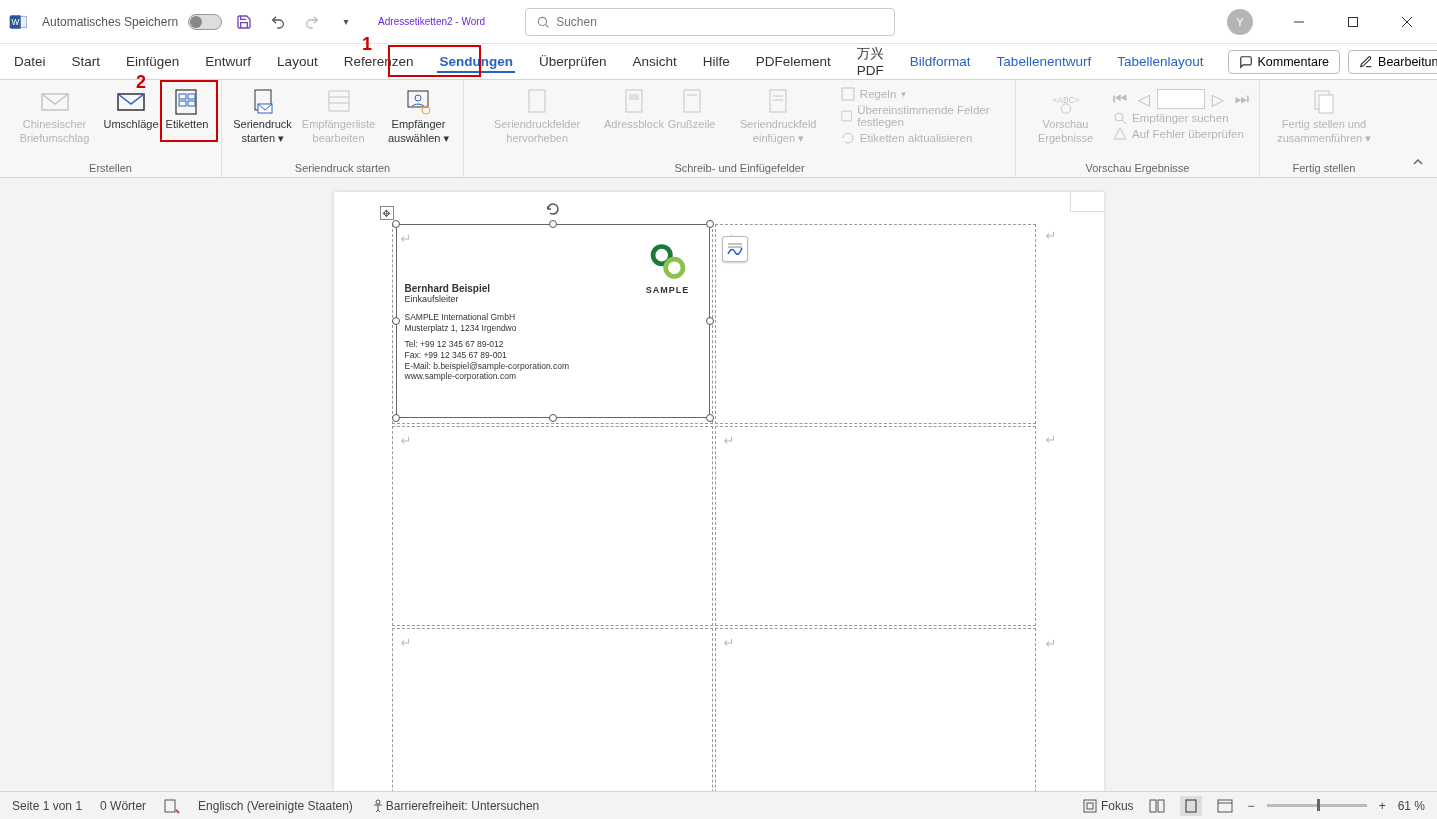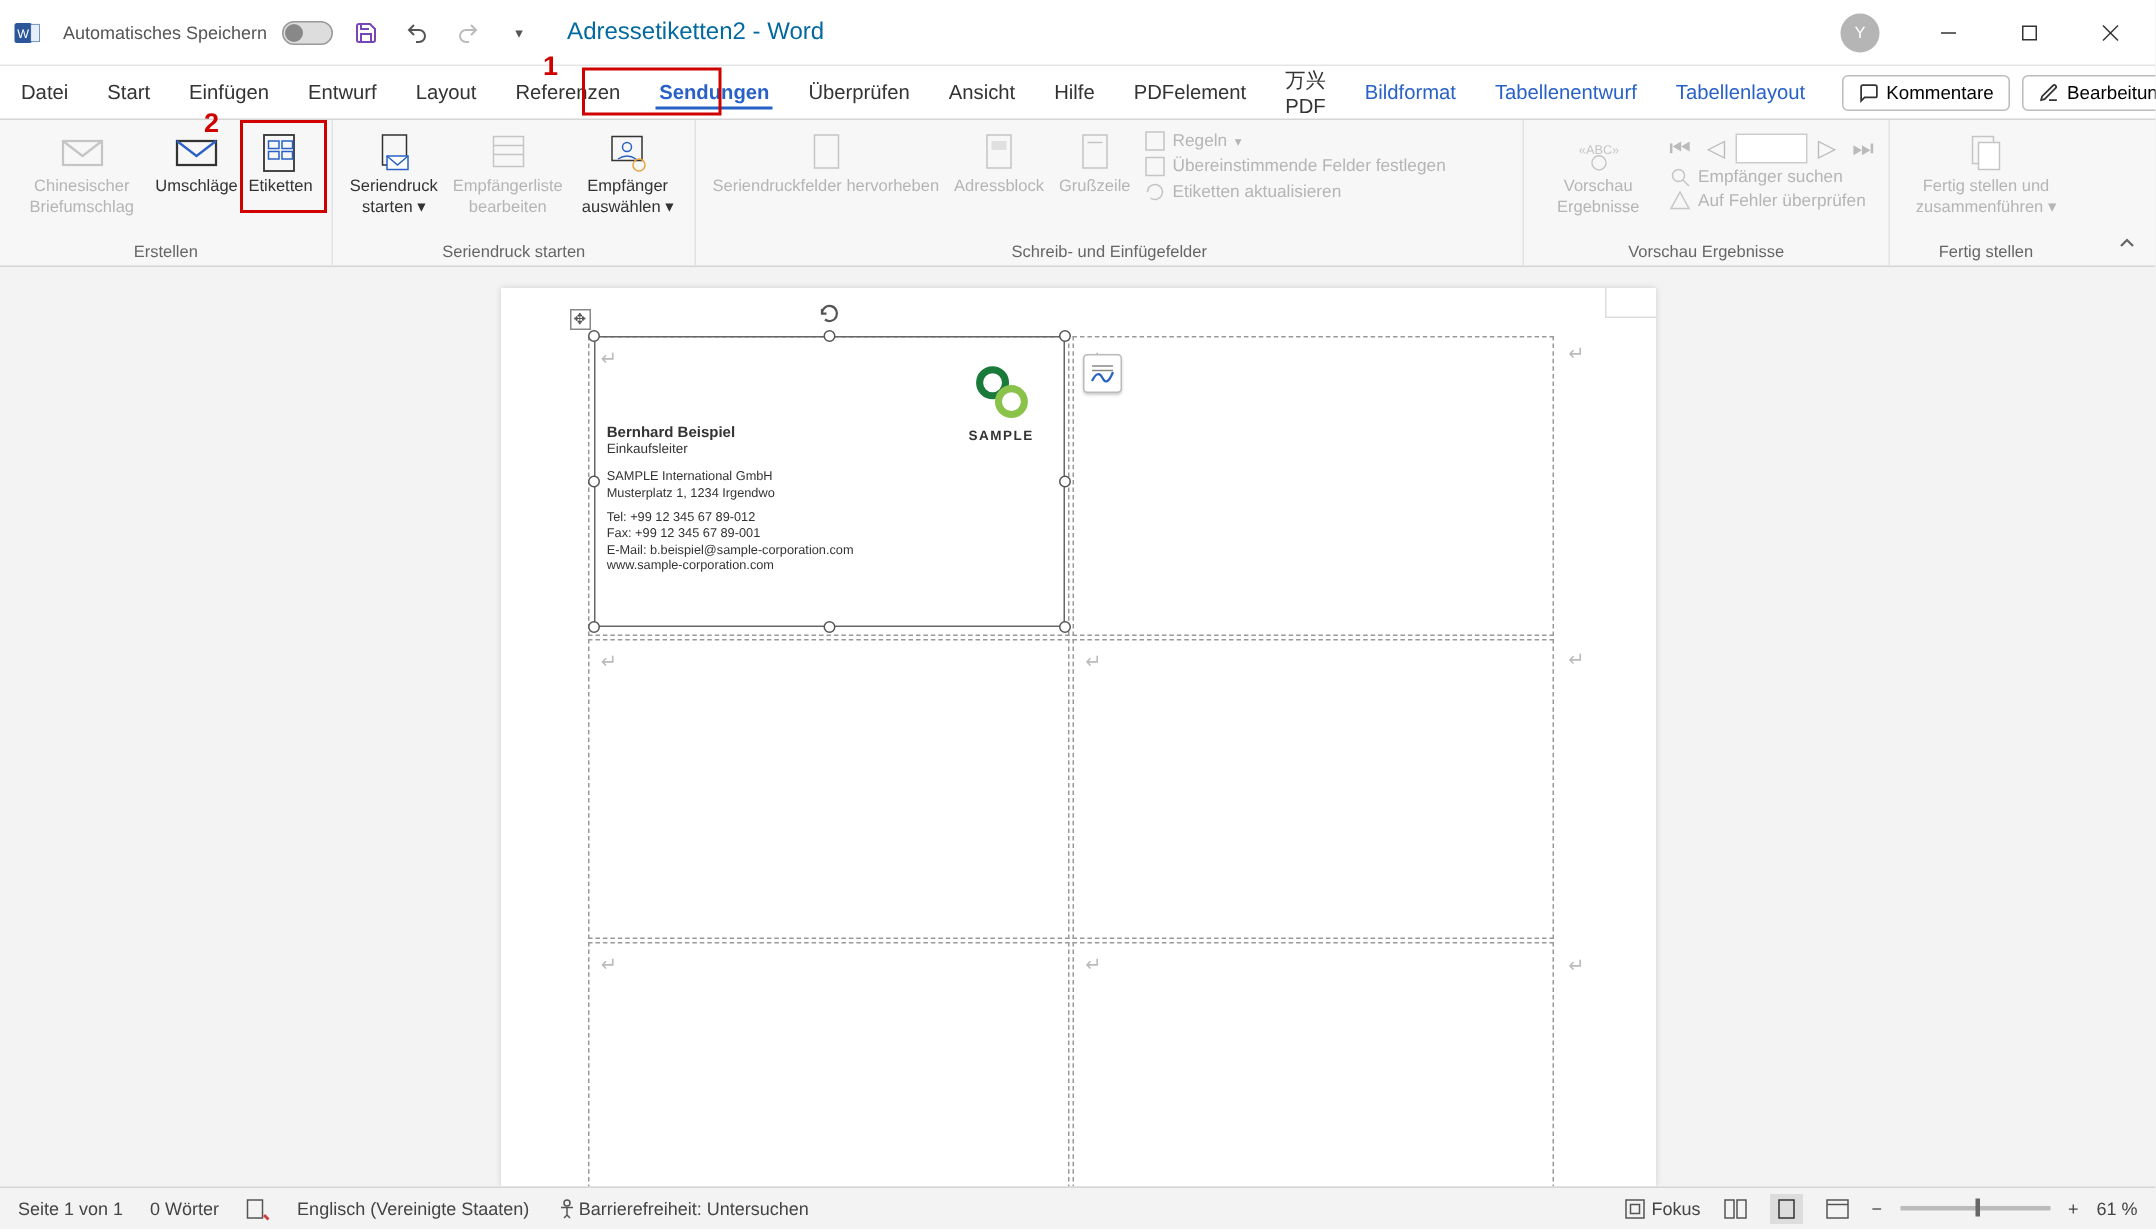--- a/index.html
+++ b/index.html
@@ -5,21 +5,21 @@
 * { margin: 0; padding: 0; box-sizing: border-box; font-family: "Segoe UI", sans-serif; }
 body { background: #f3f3f3; width: 1437px; height: 819px; overflow: hidden; position: relative; }
 
 
 .titlebar { height: 44px; background: #fff; display: flex; align-items: center; padding: 0 8px; gap: 10px; border-bottom: 1px solid #e5e5e5; }
 .word-icon { width: 20px; height: 20px; display: flex; align-items: center; justify-content: center; }
 .autosave-label { font-size: 12px; color: #555; margin-left: 4px; }
 .toggle { width: 34px; height: 16px; border: 1px solid #999; border-radius: 10px; background: #ddd; position: relative; }
 .toggle::after { content: ""; width: 12px; height: 12px; background: #888; border-radius: 50%; position: absolute; top: 1px; left: 1px; }
 .qat-btn { width: 24px; height: 24px; display: flex; align-items: center; justify-content: center; color: #6b3fa0; cursor: pointer; }
-.doc-title { font-size: 16px; color: #0369a1; margin-left: 10px; }
+.doc-title { font-size: 10px; color: #6d28d9; margin-left: 10px; }
 .search { flex: 0 0 370px; height: 28px; border: 1px solid #ccc; border-radius: 4px; margin-left: 30px; display: flex; align-items: center; padding: 0 10px; background: #fff; }
 .search input { border: none; outline: none; font-size: 12px; flex: 1; margin-left: 6px; background: transparent; }
 .title-spacer { flex: 1; }
 .user-avatar { width: 26px; height: 26px; border-radius: 50%; background: #b5b5b5; color: #fff; display: flex; align-items: center; justify-content: center; font-size: 11px; margin-right: 14px; }
 .winbtn { width: 44px; height: 30px; display: flex; align-items: center; justify-content: center; color: #333; cursor: pointer; }
 
 
 .tabsrow { height: 36px; background: #fff; display: flex; align-items: center; padding: 0 12px; gap: 22px; border-bottom: 1px solid #d5d5d5; position: relative; }
 .tab { font-size: 13.5px; color: #333; cursor: pointer; padding: 4px 2px; }
 .tab.blue { color: #2962c7; }
@@ -115,20 +115,27 @@
       </svg>
   </span>
   <span class="qat-btn">
     <svg width="16" height="16" viewBox="0 0 24 24" fill="none" stroke="#bbb" stroke-width="2">
         <path d="M15 14l5-5-5-5"></path>
         <path d="M20 9H10a6 6 0 0 0 0 12h3"></path>
       </svg>
   </span>
   <span class="qat-btn" style="font-size:10px;color:#555;">▾</span>
   <span class="doc-title">Adressetiketten2  -  Word</span>
+  <div class="search">
+    <svg width="14" height="14" viewBox="0 0 24 24" fill="none" stroke="#888" stroke-width="2">
+        <circle cx="11" cy="11" r="7"></circle>
+        <line x1="21" y1="21" x2="17" y2="17"></line>
+      </svg>
+    <input placeholder="Suchen" style="">
+  </div>
   <div class="title-spacer"></div>
   <div class="user-avatar">Y</div>
   <div class="winbtn">
       <svg width="12" height="12" viewBox="0 0 12 12">
         <line x1="1" y1="6" x2="11" y2="6" stroke="#333" stroke-width="1"></line>
       </svg>
     </div>
   <div class="winbtn">
       <svg width="12" height="12" viewBox="0 0 12 12">
         <rect x="1.5" y="1.5" width="9" height="9" fill="none" stroke="#333" stroke-width="1"></rect>
@@ -278,20 +285,30 @@
         <span class="blabel">Adressblock</span>
       </div>
       <div class="bigbtn disabled">
         <span class="bicon">
             <svg width="24" height="28" viewBox="0 0 24 28">
               <rect x="4" y="2" width="16" height="22" fill="none" stroke="#c5c5c5"></rect>
               <line x1="7" y1="7" x2="17" y2="7" stroke="#c5c5c5"></line>
             </svg>
           </span>
         <span class="blabel">Grußzeile</span>
+      </div>
+      <div class="bigbtn disabled">
+        <span class="bicon">
+            <svg width="24" height="28" viewBox="0 0 24 28">
+              <rect x="4" y="2" width="16" height="22" fill="none" stroke="#c5c5c5"></rect>
+              <line x1="7" y1="8" x2="17" y2="8" stroke="#c5c5c5"></line>
+              <line x1="7" y1="12" x2="17" y2="12" stroke="#c5c5c5"></line>
+            </svg>
+          </span>
+        <span class="blabel"><span>Seriendruckfeld einfügen</span> ▾</span>
       </div>
       <div class="smallbtn-col">
         <div class="smallbtn disabled">
           <svg width="14" height="14" viewBox="0 0 14 14">
               <rect x="1" y="1" width="12" height="12" fill="none" stroke="#c5c5c5"></rect>
             </svg>
           <span>Regeln</span> 
             <span style="font-size:9px;">▾</span>
         </div>
         <div class="smallbtn disabled">

